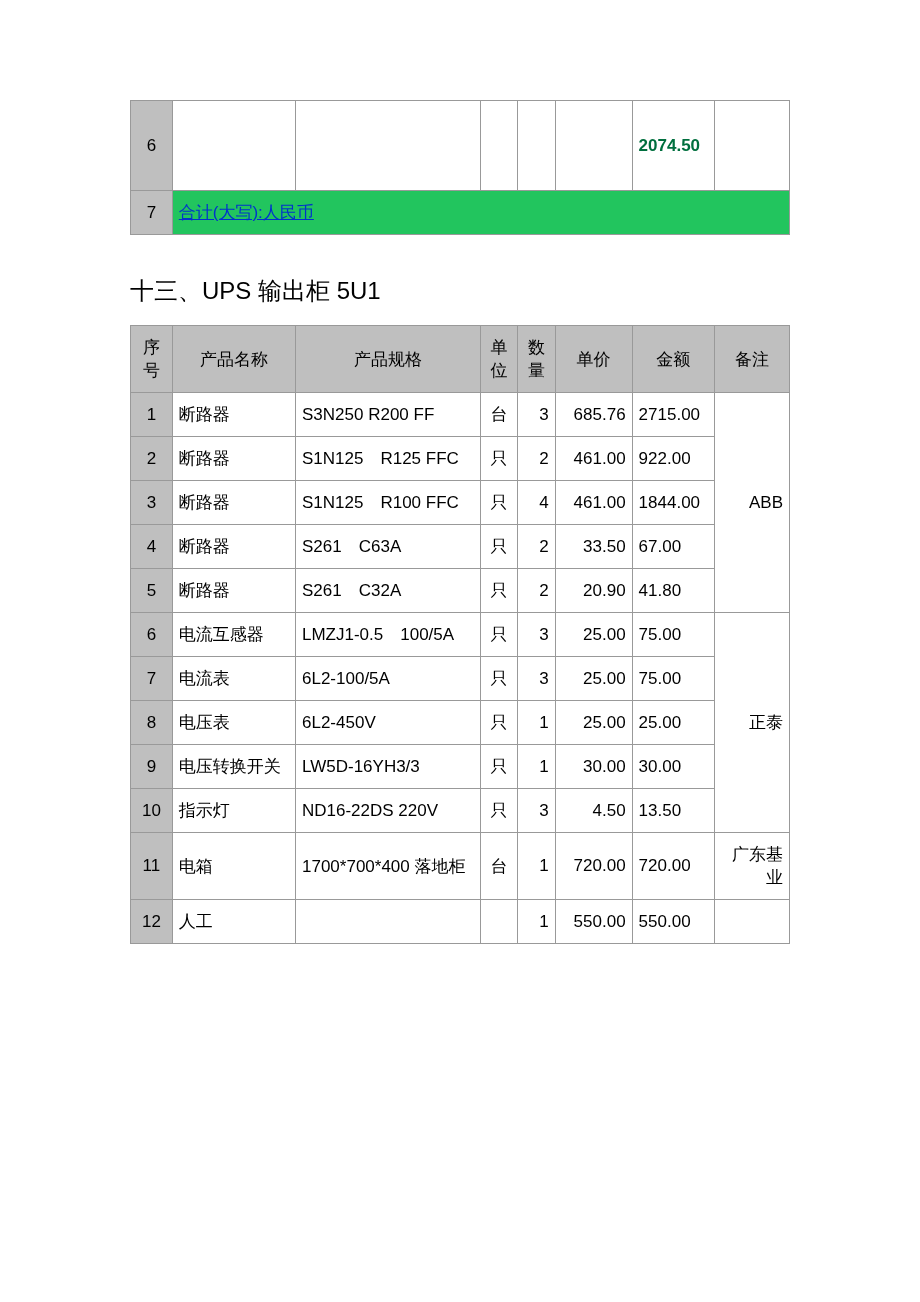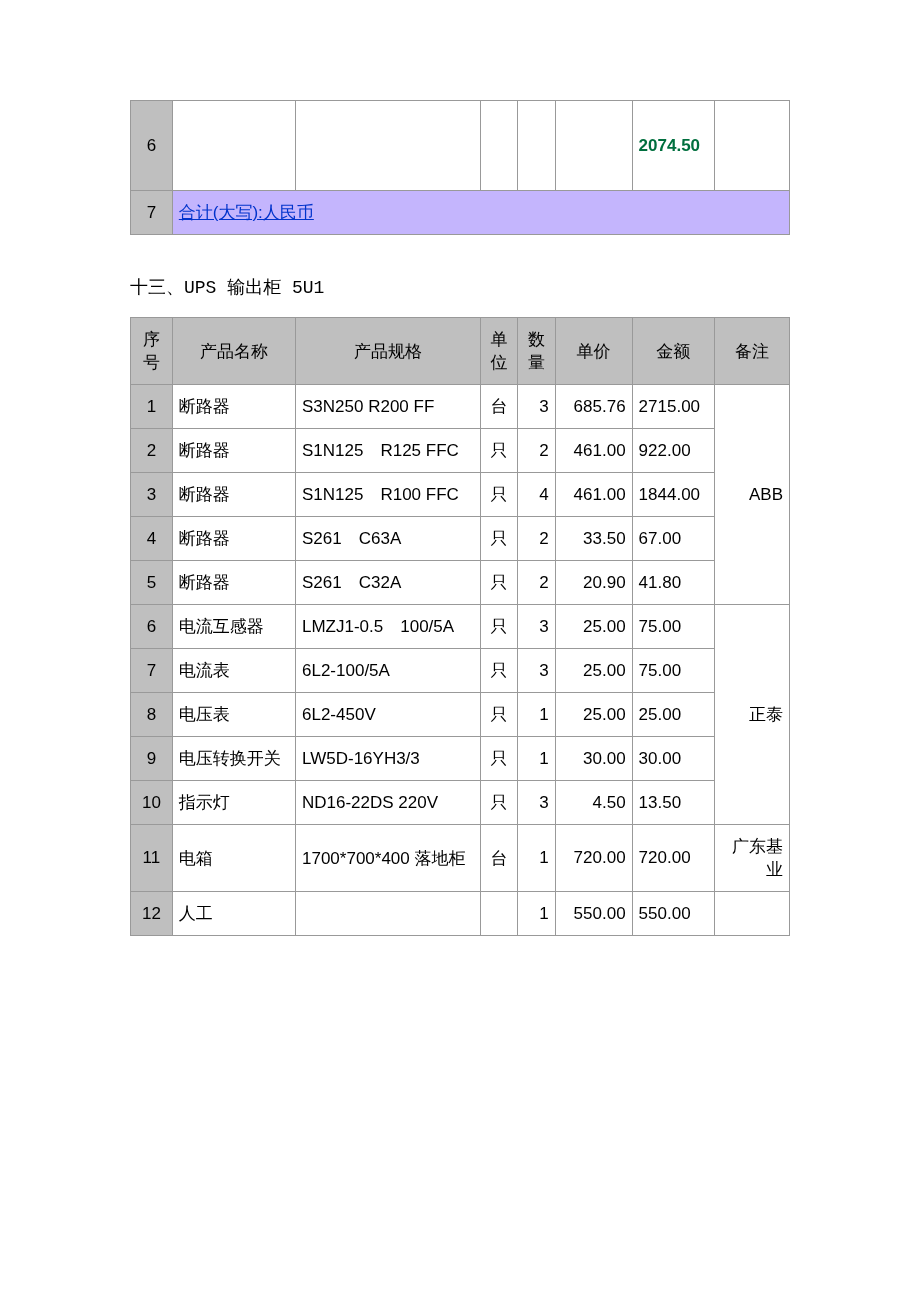--- a/index.html
+++ b/index.html
@@ -24,24 +24,24 @@
     .col-seq { width: 38px; text-align: center; background: #bfbfbf; }
     .col-name { width: 112px; }
     .col-spec { width: 168px; margin-left: 32px; }
     .col-unit { width: 34px; text-align: center; }
     .col-qty { width: 34px; text-align: right; }
     .col-price { width: 70px; text-align: right; }
     .col-amount { width: 75px; text-align: left; }
     .col-remark { width: 68px; text-align: right; }
     thead td { background: #bfbfbf; text-align: center; font-weight: normal; }
     .green-bold { color: #006f3e; font-weight: bold; }
-    .yellow-row td { background: #c4b5fd; }
+    .yellow-row td { background: #22c55e; }
     .yellow-row .col-seq { background: #bfbfbf; }
     .total-link { color: #0033cc; text-decoration: underline; }
-    .section-title { margin: 40px 0 18px 0; font-size: 18px; font-family: Liberation Mono, monospace; }
+    .section-title { margin: 40px 0 18px 0; font-size: 24px; }
     .tall-row td { height: 90px; }
     .table1 { margin-bottom: 0; }
   </style>
 </head>
 <body>
 
 <table class="table1">
   <colgroup>
     <col class="col-seq">
       <col class="col-name">

